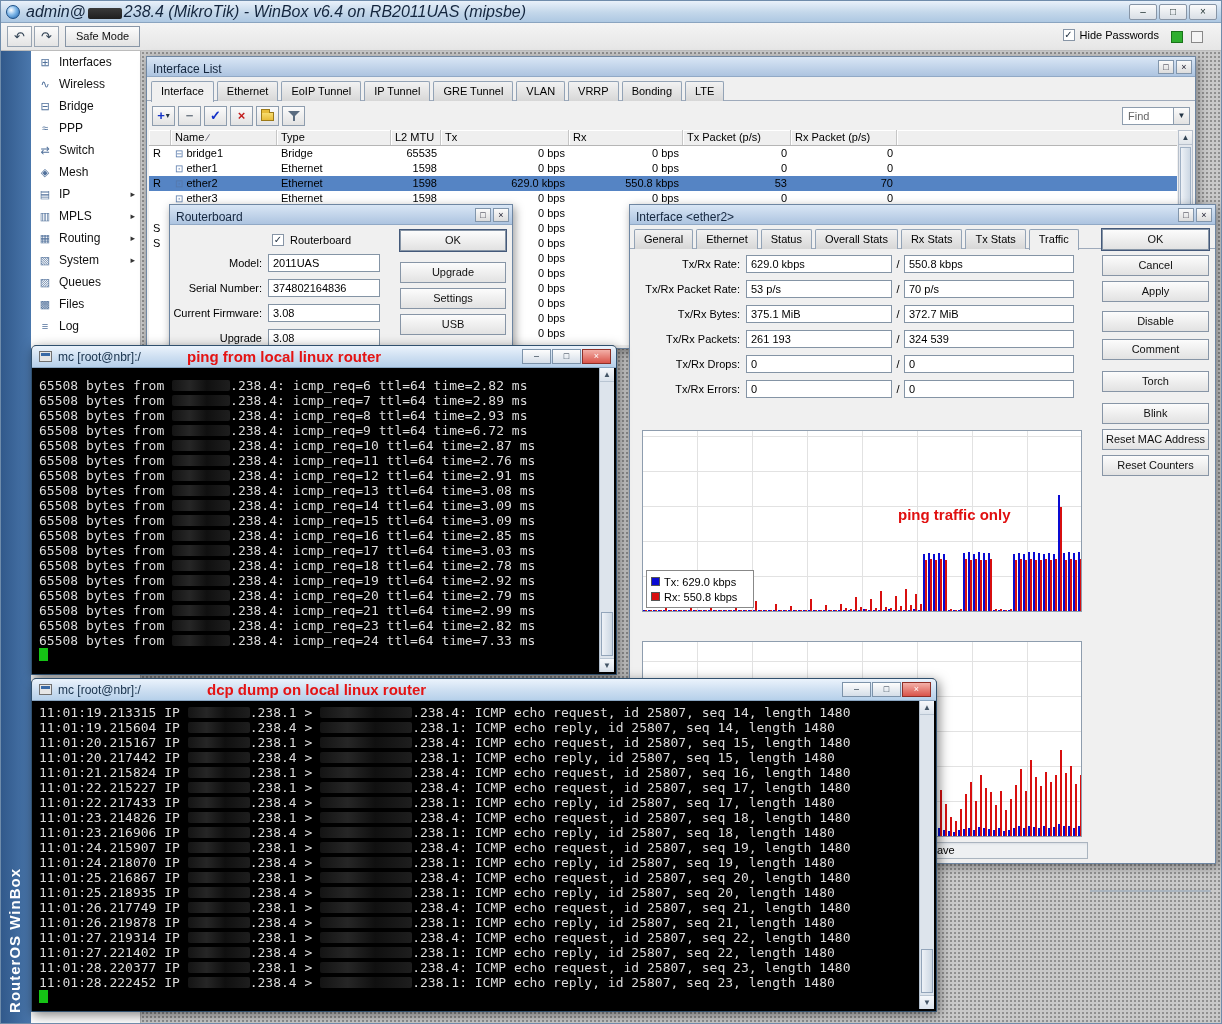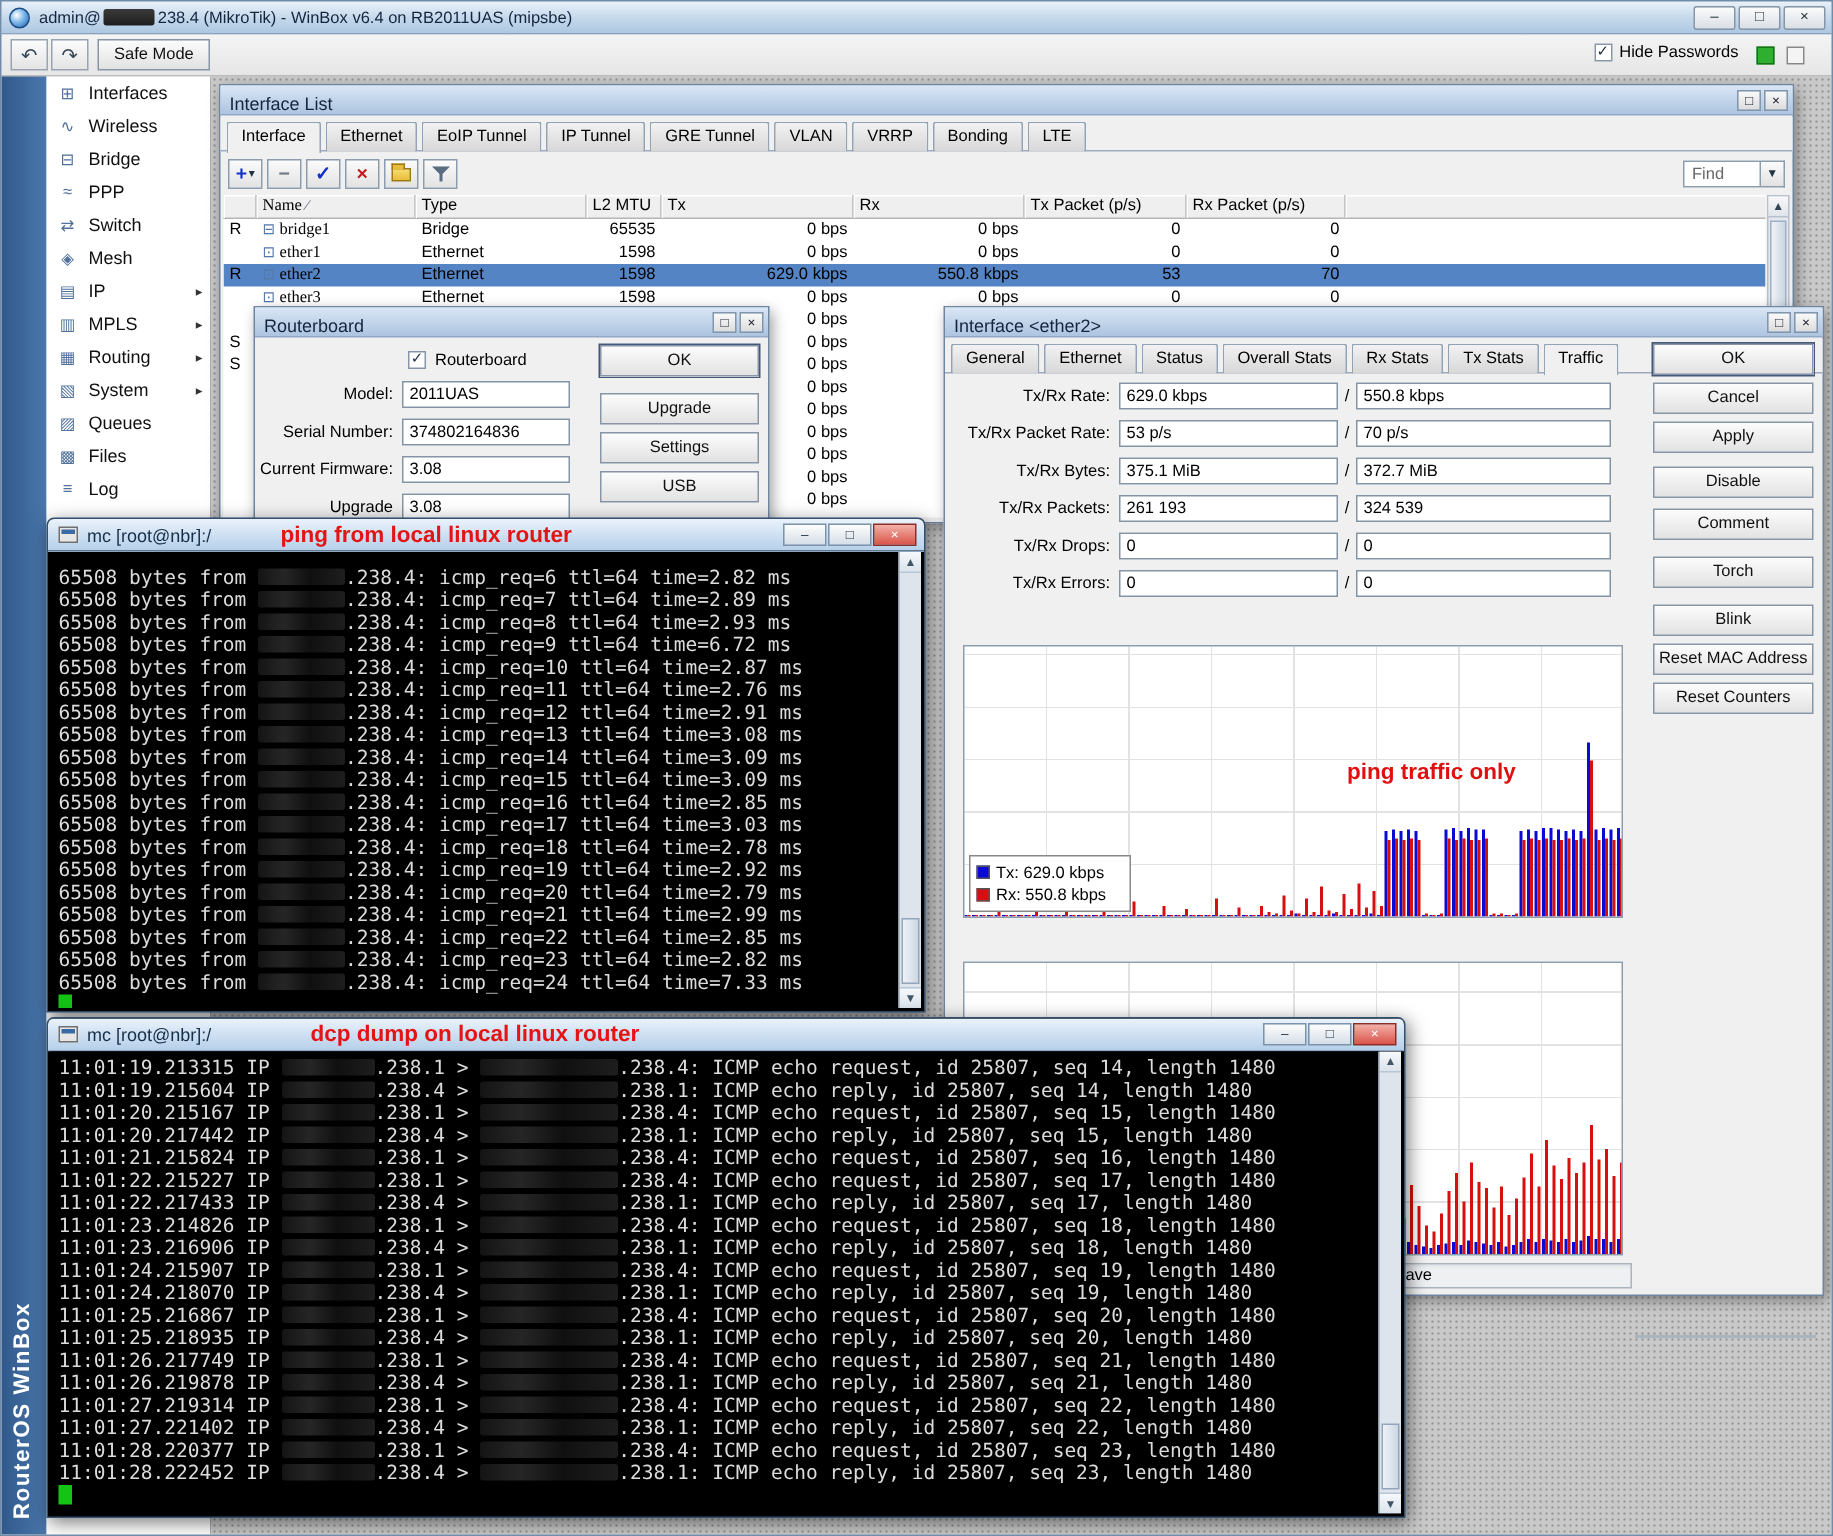--- a/index.html
+++ b/index.html
@@ -7,21 +7,21 @@
   #canvas { position:relative; width:1222px; height:1024px; overflow:hidden;
             background:#cfcfcf; font-size:11px; border:1px solid #6f8cab; }
 
   
   .titlebar { position:absolute; left:0; top:0; right:0; height:22px;
     background:linear-gradient(#e9f1fa,#c3d7ea 55%,#aec8e2);
     border-bottom:1px solid #8aa4c0; display:flex; align-items:center; padding:0 5px; }
   .appicon { width:14px; height:14px; border-radius:50%; margin-right:6px;
     background:radial-gradient(circle at 35% 35%, #ffffff, #7db6e8 45%, #1a5ea8);
     border:1px solid #1c4f86; }
-  .ttext { font-size:11px; color:#14263e; white-space:nowrap; }
+  .ttext { font-size:16px; color:#14263e; white-space:nowrap;font-style:italic; }
   .wincontrols { position:absolute; right:4px; top:3px; display:flex; gap:2px; }
   .wc7 { width:28px; height:16px; text-align:center; line-height:14px; font-size:10px; color:#233;
     background:linear-gradient(#fbfbfb,#d9dfe6); border:1px solid #8795a6; border-radius:2px; }
 
   .appbar { position:absolute; left:0; top:22px; right:0; height:28px;
     background:linear-gradient(#f4f4f4,#e6e6e6); border-bottom:1px solid #bcbcbc; }
   .navbtn { position:absolute; top:3px; width:25px; height:21px; text-align:center; line-height:19px;
     font-size:13px; color:#345; background:linear-gradient(#fcfcfc,#e4e4e4); border:1px solid #98a4b2; }
   .btn { background:linear-gradient(#fcfcfc,#e2e2e2); border:1px solid #8795a6; font-size:11px;
     text-align:center; color:#111; }
@@ -91,21 +91,21 @@
   .hc { padding:1px 4px; font-size:11px; border-right:1px solid #c6c6c6; box-shadow:inset 1px 1px 0 #fff;
     white-space:nowrap; overflow:hidden; }
   .hc-fill { flex:1; border-right:none; }
   .sortg { color:#556; font-size:10px; }
   .tbody { position:absolute; top:89px; left:2px; right:18px; bottom:3px; background:#fff; overflow:hidden; }
   .trow { display:flex; height:15px; line-height:15px; font-size:11px; }
   .trow.selected { background:#5584c4; }
   .tc { padding:0 4px; white-space:nowrap; overflow:hidden; }
   .num { text-align:right; }
   .rowicon { color:#5577aa; margin-right:3px; font-size:10px; }
-  .c-flags { width:22px; } .c-name { width:106px;font-family:Liberation Serif, serif; } .c-type { width:114px; } .c-mtu { width:50px; }
+  .c-flags { width:22px; } .c-name { width:106px; } .c-type { width:114px; } .c-mtu { width:50px; }
   .c-tx { width:128px; } .c-rx { width:114px; } .c-txp { width:108px; } .c-rxp { width:106px; }
   .vscroll { position:absolute; top:73px; right:2px; width:15px; bottom:3px; background:#e4e8ee;
     border:1px solid #b7c0cc; }
   .varrow { height:14px; text-align:center; font-size:8px; line-height:14px; color:#345;
     background:linear-gradient(#f8f8f8,#dfe4ea); border-bottom:1px solid #b7c0cc; }
   .vthumb { position:absolute; left:1px; right:1px; top:16px; height:90px;
     background:linear-gradient(90deg,#eef2f7,#ccd7e3); border:1px solid #9fb0c4; }
 
   
   #win-routerboard { left:168px; top:203px; width:344px; height:146px; z-index:20; }
@@ -1283,21 +1283,20 @@
           <div class="tline"><span>65508 bytes from </span><span class="redact r1"></span><span>.238.4: icmp_req=12 ttl=64 time=2.91 ms</span></div>
           <div class="tline"><span>65508 bytes from </span><span class="redact r1"></span><span>.238.4: icmp_req=13 ttl=64 time=3.08 ms</span></div>
           <div class="tline"><span>65508 bytes from </span><span class="redact r1"></span><span>.238.4: icmp_req=14 ttl=64 time=3.09 ms</span></div>
           <div class="tline"><span>65508 bytes from </span><span class="redact r1"></span><span>.238.4: icmp_req=15 ttl=64 time=3.09 ms</span></div>
           <div class="tline"><span>65508 bytes from </span><span class="redact r1"></span><span>.238.4: icmp_req=16 ttl=64 time=2.85 ms</span></div>
           <div class="tline"><span>65508 bytes from </span><span class="redact r1"></span><span>.238.4: icmp_req=17 ttl=64 time=3.03 ms</span></div>
           <div class="tline"><span>65508 bytes from </span><span class="redact r1"></span><span>.238.4: icmp_req=18 ttl=64 time=2.78 ms</span></div>
           <div class="tline"><span>65508 bytes from </span><span class="redact r1"></span><span>.238.4: icmp_req=19 ttl=64 time=2.92 ms</span></div>
           <div class="tline"><span>65508 bytes from </span><span class="redact r1"></span><span>.238.4: icmp_req=20 ttl=64 time=2.79 ms</span></div>
           <div class="tline"><span>65508 bytes from </span><span class="redact r1"></span><span>.238.4: icmp_req=21 ttl=64 time=2.99 ms</span></div>
-          <div class="tline"><span>65508 bytes from </span><span class="redact r1"></span><span>.238.4: icmp_req=22 ttl=64 time=2.85 ms</span></div>
           <div class="tline"><span>65508 bytes from </span><span class="redact r1"></span><span>.238.4: icmp_req=23 ttl=64 time=2.82 ms</span></div>
           <div class="tline"><span>65508 bytes from </span><span class="redact r1"></span><span>.238.4: icmp_req=24 ttl=64 time=7.33 ms</span></div>
         </div>
       <span class="cursor"></span>
       <div class="tscroll">
         <div class="tsarrow">▲</div>
         <div class="tsthumb"></div>
         <div class="tsarrow bottom">▼</div>
       </div>
     </div>

